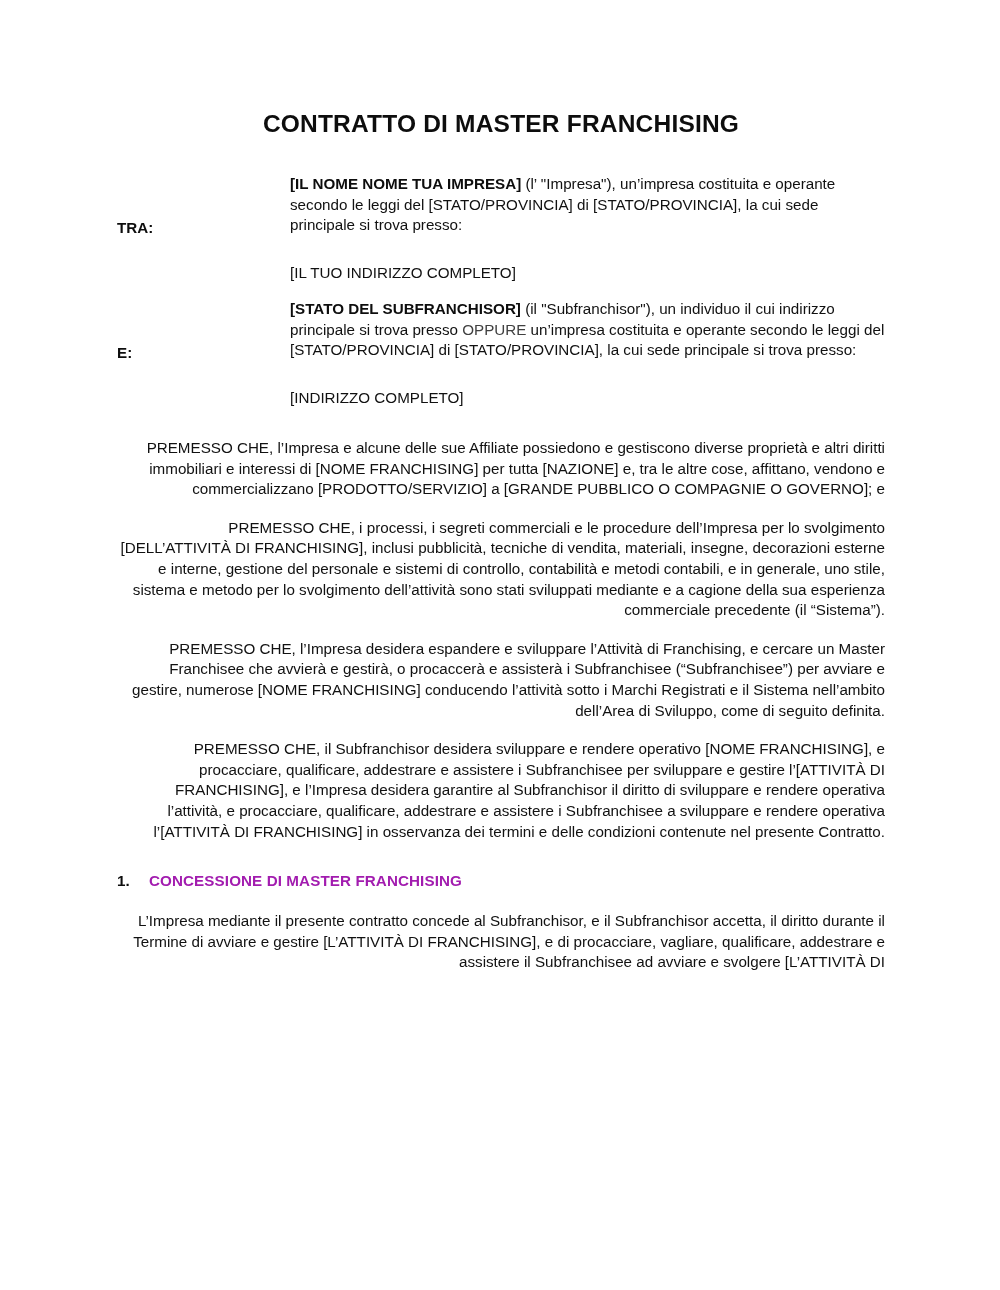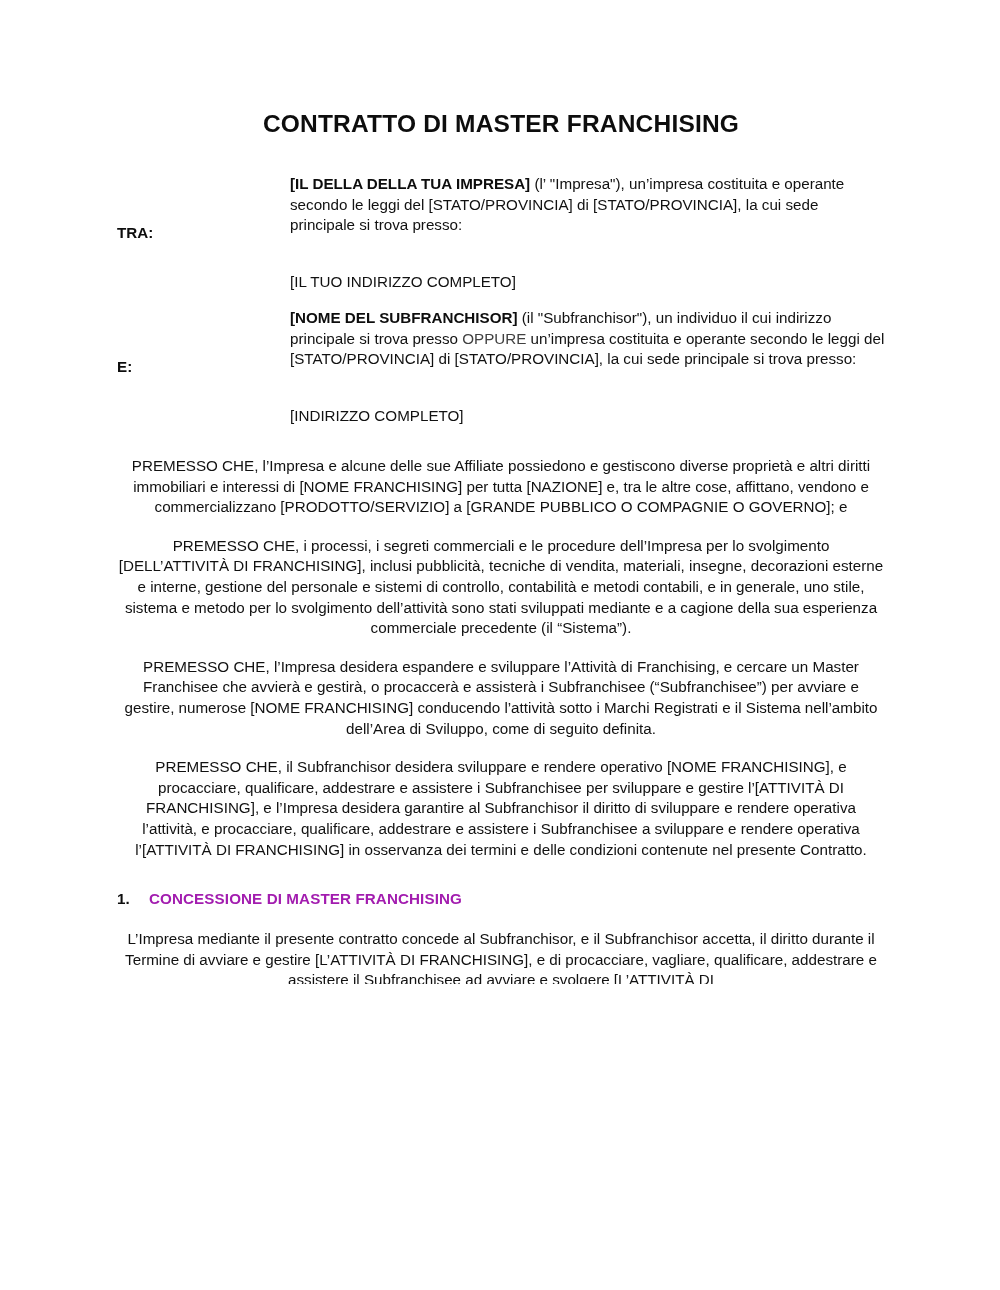--- a/index.html
+++ b/index.html
@@ -68,41 +68,41 @@
   .party-body {
     flex: 1 1 auto;
     font-size: 15.2px;
     line-height: 20.5px;
     color: #111111;
   }
   .party-body p {
     margin: 0;
   }
   .party-body p + p {
-    margin-top: 36px;
+    margin-top: 27px;
   }
   .party-body .strong {
     font-weight: bold;
     color: #0d0d0d;
   }
   .highlight-or {
     color: #404040;
     font-weight: normal;
   }
 
   
   .recitals {
     margin-top: 30px;
   }
   .para {
     font-size: 15.2px;
     line-height: 20.6px;
     margin: 0 0 18px 0;
     color: #111111;
-    text-align: center;
+    text-align: right;
   }
 
   
   .section-heading {
     display: flex;
     align-items: baseline;
     margin-top: 30px;
     margin-bottom: 22px;
   }
   .section-num {
@@ -136,29 +136,29 @@
   <div class="content">
 
     <h1 class="doc-title">CONTRATTO DI MASTER FRANCHISING</h1>
 
 
     <div class="parties">
 
       <div class="party-row">
         <div class="party-label">TRA:</div>
         <div class="party-body">
-          <p><span class="strong">[IL DELLA DELLA TUA IMPRESA]</span><span> (l’ "Impresa"), un’impresa costituita e operante secondo le leggi del [STATO/PROVINCIA] di [STATO/PROVINCIA], la cui sede principale si trova presso:</span></p>
+          <p><span class="strong">[IL NOME NOME TUA IMPRESA]</span><span> (l’ "Impresa"), un’impresa costituita e operante secondo le leggi del [STATO/PROVINCIA] di [STATO/PROVINCIA], la cui sede principale si trova presso:</span></p>
           <p>[IL TUO INDIRIZZO COMPLETO]</p>
         </div>
       </div>
 
       <div class="party-row">
         <div class="party-label">E:</div>
         <div class="party-body">
-          <p><span class="strong">[NOME DEL SUBFRANCHISOR]</span><span> (il "Subfranchisor"), un individuo il cui indirizzo principale si trova presso </span><span class="highlight-or">OPPURE</span><span> un’impresa costituita e operante secondo le leggi del [STATO/PROVINCIA] di [STATO/PROVINCIA], la cui sede principale si trova presso:</span></p>
+          <p><span class="strong">[STATO DEL SUBFRANCHISOR]</span><span> (il "Subfranchisor"), un individuo il cui indirizzo principale si trova presso </span><span class="highlight-or">OPPURE</span><span> un’impresa costituita e operante secondo le leggi del [STATO/PROVINCIA] di [STATO/PROVINCIA], la cui sede principale si trova presso:</span></p>
           <p>[INDIRIZZO COMPLETO]</p>
         </div>
       </div>
 
     </div>
 
     <div class="recitals">
       <p class="para">PREMESSO CHE, l’Impresa e alcune delle sue Affiliate possiedono e gestiscono diverse proprietà e altri diritti immobiliari e interessi di [NOME FRANCHISING] per tutta [NAZIONE] e, tra le altre cose, affittano, vendono e commercializzano [PRODOTTO/SERVIZIO] a [GRANDE PUBBLICO O COMPAGNIE O GOVERNO]; e</p>
       <p class="para">PREMESSO CHE, i processi, i segreti commerciali e le procedure dell’Impresa per lo svolgimento [DELL’ATTIVITÀ DI FRANCHISING], inclusi pubblicità, tecniche di vendita, materiali, insegne, decorazioni esterne e interne, gestione del personale e sistemi di controllo, contabilità e metodi contabili, e in generale, uno stile, sistema e metodo per lo svolgimento dell’attività sono stati sviluppati mediante e a cagione della sua esperienza commerciale precedente (il “Sistema”).</p>
       <p class="para">PREMESSO CHE, l’Impresa desidera espandere e sviluppare l’Attività di Franchising, e cercare un Master Franchisee che avvierà e gestirà, o procaccerà e assisterà i Subfranchisee (“Subfranchisee”) per avviare e gestire, numerose [NOME FRANCHISING] conducendo l’attività sotto i Marchi Registrati e il Sistema nell’ambito dell’Area di Sviluppo, come di seguito definita.</p>

